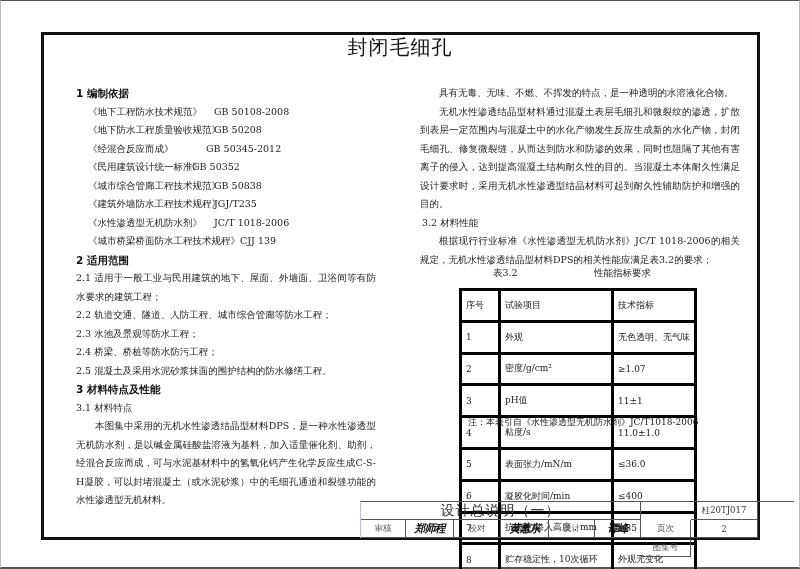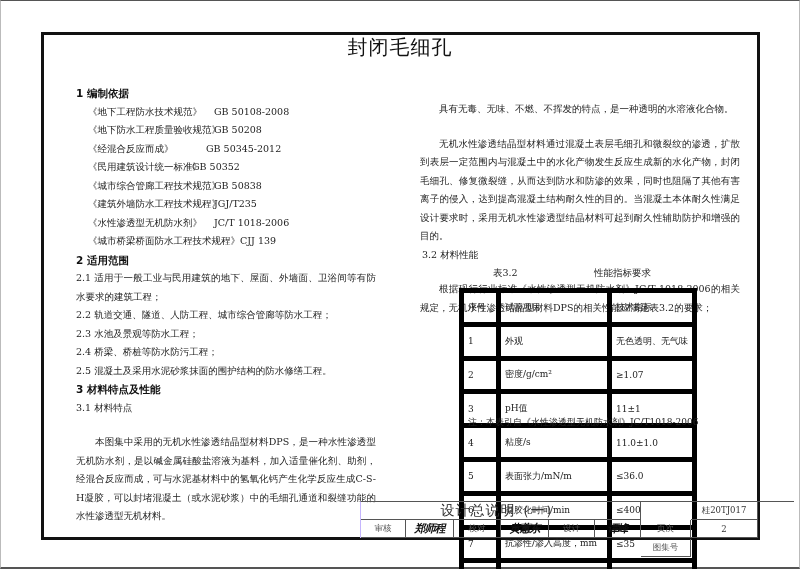--- a/index.html
+++ b/index.html
@@ -27,34 +27,34 @@
   .col-left { left: 76px; top: 84px; width: 300px; }
   .col-right { left: 420px; top: 84px; width: 320px; }
   .h1 {
     font-family: "DejaVu Sans", "Liberation Sans", sans-serif;
     font-size: 10.5px; font-weight: bold; color: #111;
   }
   .h2 { padding-left: 0; }
   .ref { padding-left: 12px; white-space: pre; display: flex; }
   .ref .title { display: inline-block; }
   .ref .code { display: inline-block; }
-  .p { text-indent: 2em; text-align: justify; margin-top: 16px; }
+  .p { text-indent: 2em; text-align: justify; }
   .p-flush { text-align: justify; }
   .table-caption {
     position: absolute; left: 459px; top: 267px; width: 238px;
     font-size: 9.5px; height: 18px; margin-left: 32px;
   }
   .table-caption .num { position: absolute; left: 2px; }
   .table-caption .name { position: absolute; left: 103px; }
   table.perf {
     position: absolute; left: 459px; top: 288px; width: 238px;
     border-collapse: collapse; font-size: 9px;
   }
   table.perf td, table.perf th {
-    border: 5px solid #000000; height: 14.8px; padding: 7px 4px;
+    border: 3px solid #000000; height: 14.8px; padding: 7px 4px;
     font-weight: normal; text-align: left; white-space: nowrap;
   }
   table.perf .c0 { width: 29px; }
   table.perf .c1 { width: 103px; }
   .table-note {
     position: absolute; left: 468px; top: 416px; font-size: 9px;
   }
   .titleblock {
     position: absolute; left: 360px; top: 501px; width: 397px; height: 36px;
     border-top: 1px solid #555; border-left: 1px solid #c4b5fd; padding-left: 36px;

